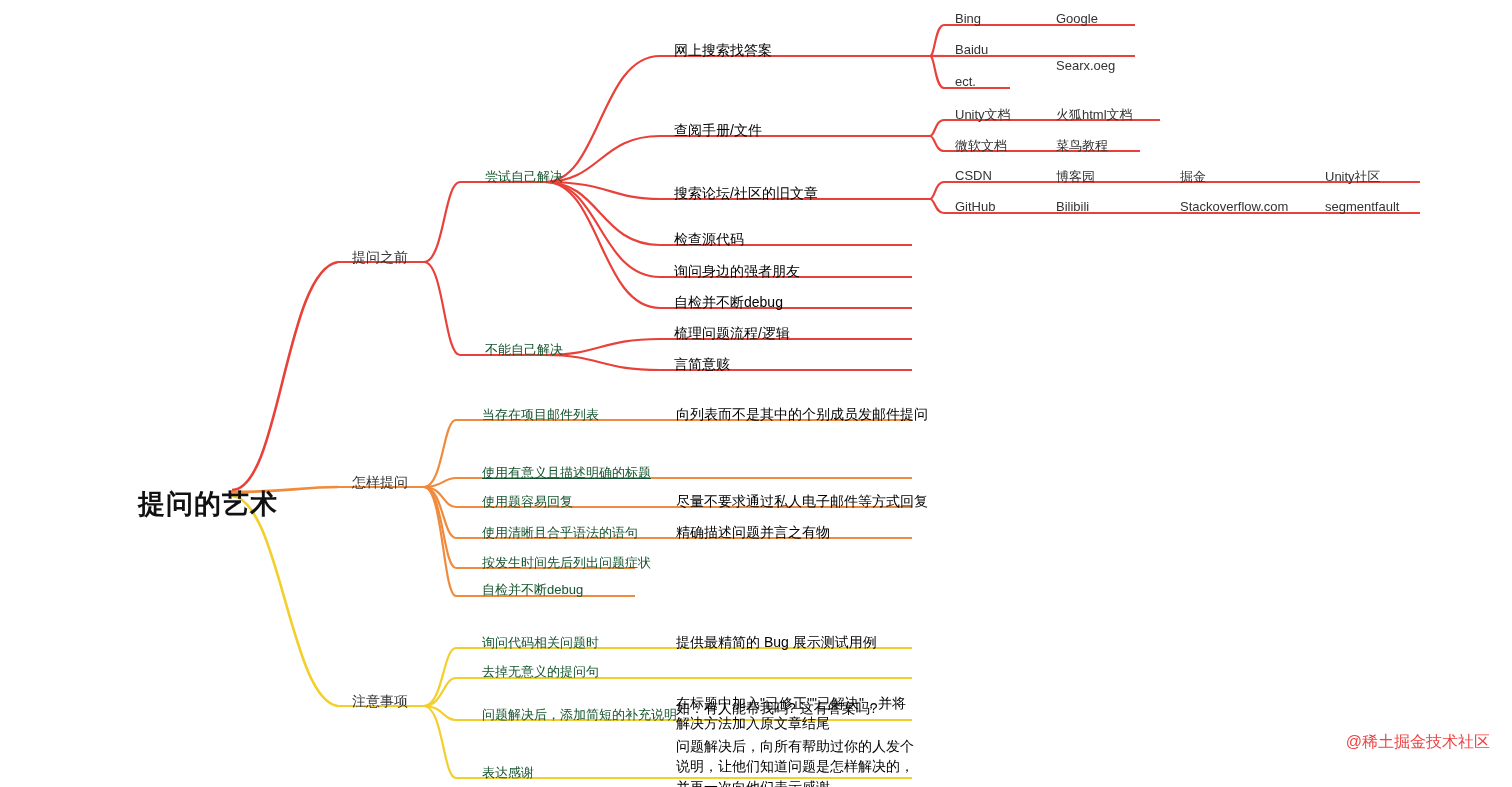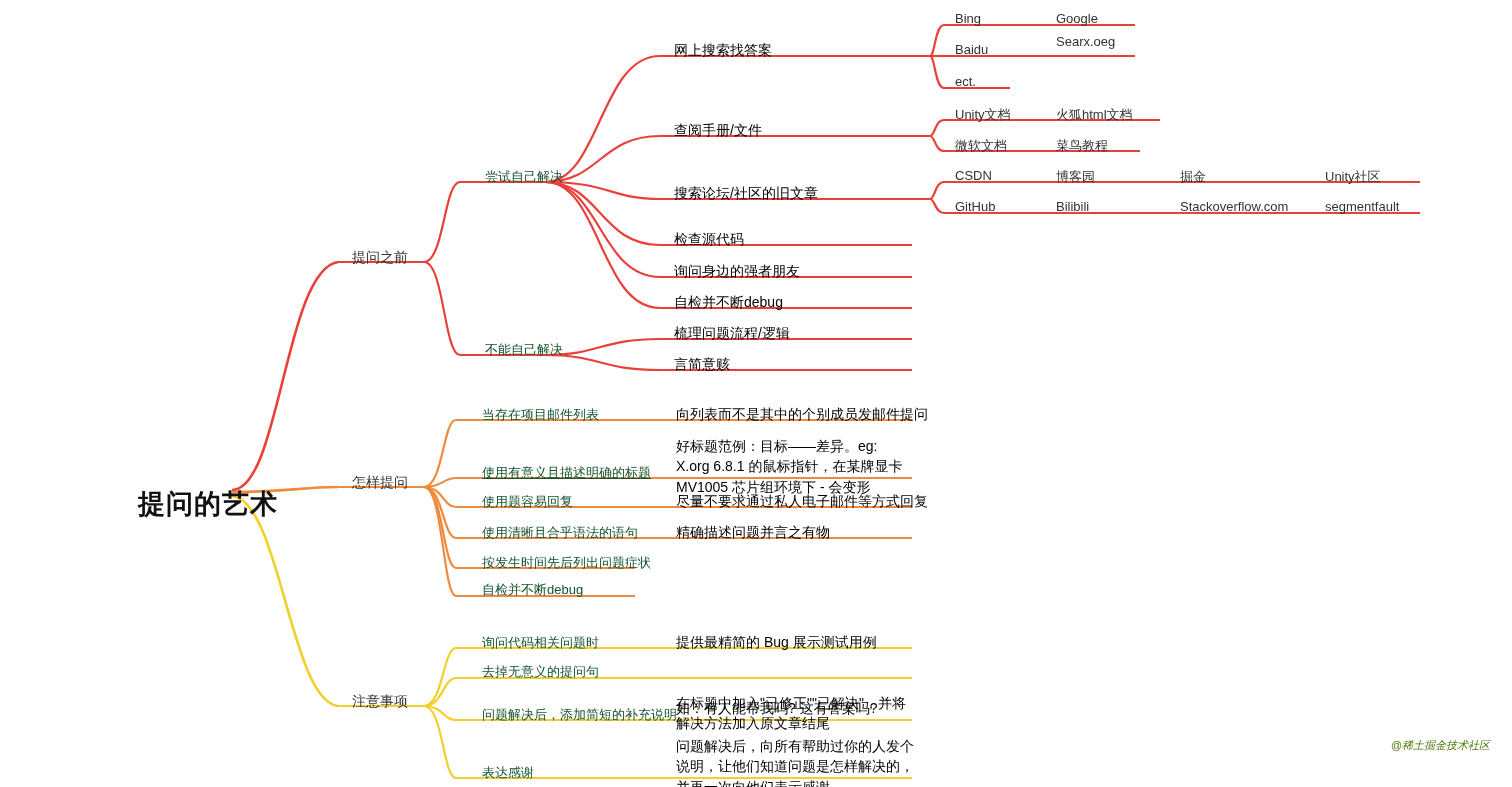--- a/index.html
+++ b/index.html
@@ -14,21 +14,21 @@
   .root{
     font-size:27px;font-weight:bold;color:#111;
     letter-spacing:1px;
   }
   .lvl1{font-size:14px;color:#333;}
   .lvl2{font-size:13px;color:#14532d;margin-left:19px;}
   .lvl3{font-size:14px;color:#000000;}
   .lvl4{font-size:13px;color:#333;}
   .watermark{
     position:absolute;right:22px;bottom:34px;
-    color:#4d7c0f;font-size:11px;font-style:italic;
+    color:#ef4444;font-size:16px;
   }
 </style>
 </head>
 <body>
 
 <div id="canvas">
 
   <svg class="lines" viewBox="0 0 1512 787">
 
     <g fill="none" stroke-width="2.6">
@@ -133,21 +133,21 @@
   <div class="node root" style="left:138px;top:486px;">提问的艺术</div>
 
   <div class="node lvl1" style="left:352px;top:249px;">提问之前</div>
 
   <div class="node lvl2" style="left:466px;top:168px;">尝试自己解决</div>
 
   <div class="node lvl3" style="left:674px;top:42px;">网上搜索找答案</div>
   <div class="node lvl4" style="left:955px;top:11px;">Bing</div>
   <div class="node lvl4" style="left:1056px;top:11px;">Google</div>
   <div class="node lvl4" style="left:955px;top:42px;">Baidu</div>
-  <div class="node lvl4" style="left:1056px;top:34px;">Searx.oeg</div>
+  <div class="node lvl4" style="left:1056px;top:58px;">Searx.oeg</div>
   <div class="node lvl4" style="left:955px;top:74px;">ect.</div>
 
   <div class="node lvl3" style="left:674px;top:122px;">查阅手册/文件</div>
   <div class="node lvl4" style="left:955px;top:106px;">Unity文档</div>
   <div class="node lvl4" style="left:1056px;top:106px;">火狐html文档</div>
   <div class="node lvl4" style="left:955px;top:137px;">微软文档</div>
   <div class="node lvl4" style="left:1056px;top:137px;">菜鸟教程</div>
 
   <div class="node lvl3" style="left:674px;top:185px;">搜索论坛/社区的旧文章</div>
   <div class="node lvl4" style="left:955px;top:168px;">CSDN</div>
@@ -166,21 +166,20 @@
   <div class="node lvl2" style="left:466px;top:341px;">不能自己解决</div>
   <div class="node lvl3" style="left:674px;top:325px;">梳理问题流程/逻辑</div>
   <div class="node lvl3" style="left:674px;top:356px;">言简意赅</div>
 
   <div class="node lvl1" style="left:352px;top:474px;">怎样提问</div>
 
   <div class="node lvl2" style="left:463px;top:406px;">当存在项目邮件列表</div>
   <div class="node lvl3" style="left:676px;top:406px;">向列表而不是其中的个别成员发邮件提问</div>
 
   <div class="node lvl2" style="left:463px;top:464px;text-decoration:underline;">使用有意义且描述明确的标题</div>
-  <div class="node lvl3" style="left:676px;top:436px;width:238px;line-height:1.45;">好标题范例：目标——差异。eg: X.org 6.8.1 的鼠标指针，在某牌显卡 MV1005 芯片组环境下 - 会变形</div>
 
   <div class="node lvl2" style="left:463px;top:493px;">使用题容易回复</div>
   <div class="node lvl3" style="left:676px;top:493px;">尽量不要求通过私人电子邮件等方式回复</div>
 
   <div class="node lvl2" style="left:463px;top:524px;">使用清晰且合乎语法的语句</div>
   <div class="node lvl3" style="left:676px;top:524px;">精确描述问题并言之有物</div>
 
   <div class="node lvl2" style="left:463px;top:554px;">按发生时间先后列出问题症状</div>
   <div class="node lvl2" style="left:463px;top:581px;">自检并不断debug</div>
 

